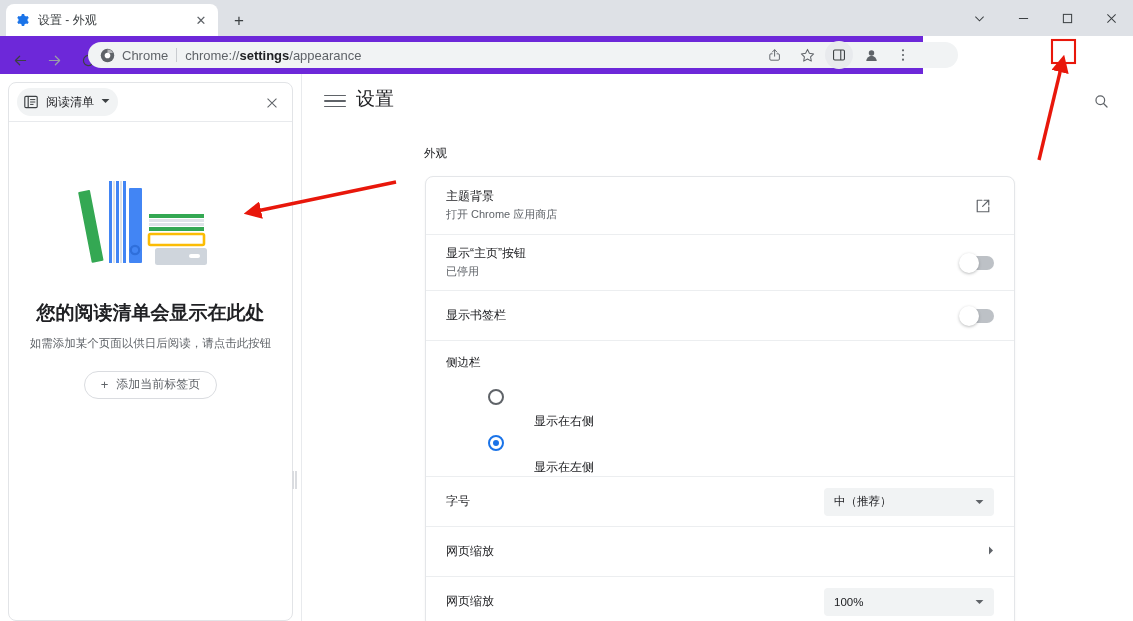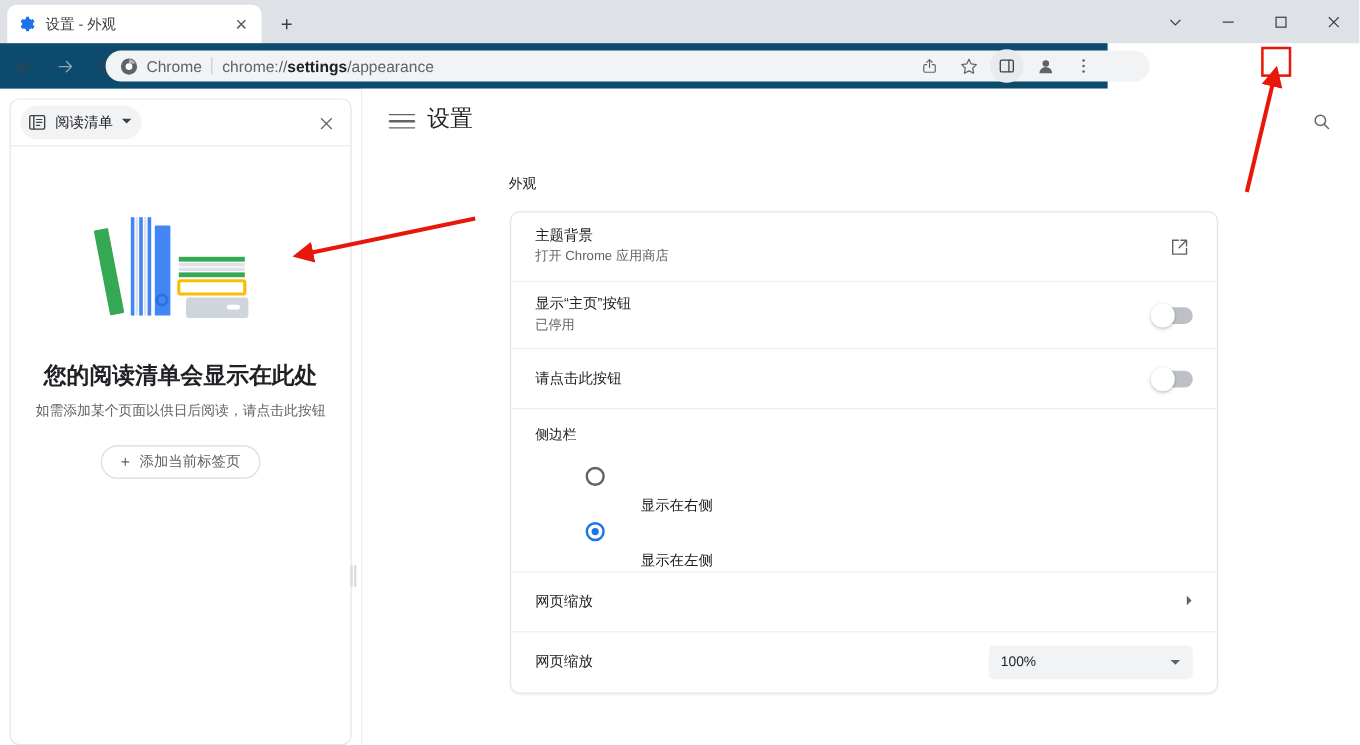--- a/index.html
+++ b/index.html
@@ -41,21 +41,21 @@
     display: flex; align-items: center;
   }
   .wc-btn {
     width: 44px; height: 36px; display: flex; align-items: center; justify-content: center;
     color: #3c4043;
   }
 
   
   .toolbar {
     position: absolute; left: 0; top: 36px; width: 923px; height: 38px;
-    background: #0c4a6e; display: flex; align-items: center;
+    background: #6d28d9; display: flex; align-items: flex-end;
   }
   .tb-icon {
     width: 28px; height: 28px; margin-left: 6px; border-radius: 50%;
     display: flex; align-items: center; justify-content: center; color: #5f6368;
   }
   .omnibox {
     position: absolute; left: 88px; top: 6px; width: 870px; height: 26px;
     background: #f1f3f4; border-radius: 13px;
     display: flex; align-items: center; padding: 0 12px;
   }
@@ -443,41 +443,54 @@
             <div class="row-title">显示“主页”按钮</div>
             <div class="row-sub">已停用</div>
           </div>
           <span class="toggle">
               <span class="knob"></span>
             </span>
         </div>
 
         <div class="row bookmarks">
           <div class="row-texts">
-            <div class="row-title">请点击此按钮</div>
+            <div class="row-title">显示书签栏</div>
           </div>
           <span class="toggle">
               <span class="knob"></span>
             </span>
         </div>
 
         <div class="radiogroup">
           <div class="rg-label">侧边栏</div>
 
           <div class="rg-item">
             <span class="radio"></span>
             <span class="rg-item-label">显示在右侧</span>
           </div>
 
           <div class="rg-item">
             <span class="radio checked"></span>
             <span class="rg-item-label">显示在左侧</span>
           </div>
         </div>
 
+        <div class="row fontsize">
+          <div class="row-texts">
+            <div class="row-title">字号</div>
+          </div>
+          <span class="select">
+            <span class="sel-val">中（推荐）</span>
+            <span class="sel-caret">
+              <svg viewBox="0 0 10 6" width="9" height="6">
+                  <path d="M0.6 0.8 5 5.2 9.4 0.8z" fill="#5f6368"></path>
+                </svg>
+            </span>
+          </span>
+        </div>
 
         <div class="row customfont">
           <div class="row-texts">
             <div class="row-title">网页缩放</div>
           </div>
           <span class="chev-right">
             <svg viewBox="0 0 6 10" width="6" height="9">
                 <path d="M0.8 0.6 5.2 5 0.8 9.4z" fill="#5f6368"></path>
               </svg>
           </span>

